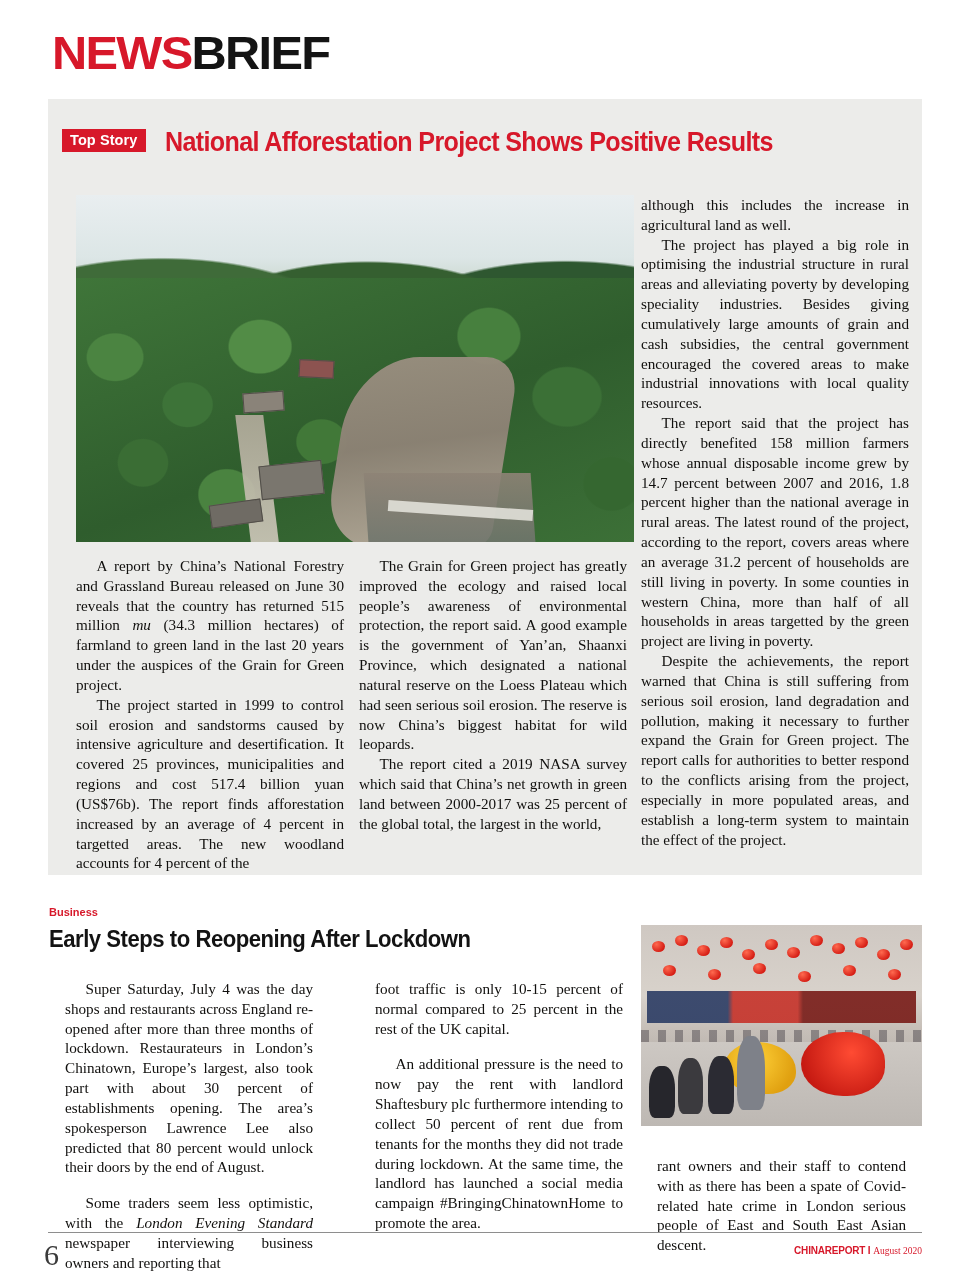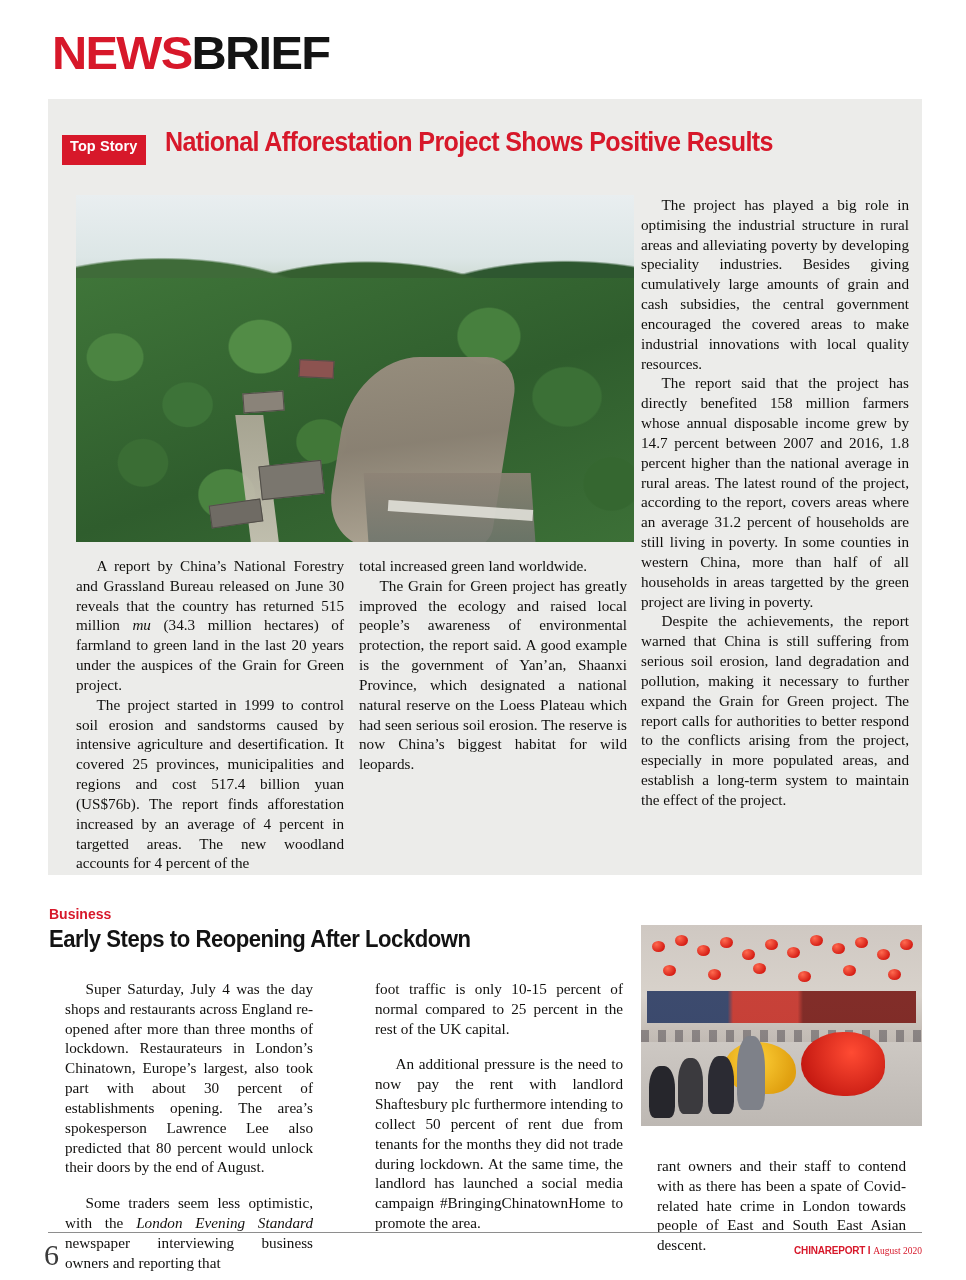--- a/index.html
+++ b/index.html
@@ -37,28 +37,28 @@
     left: 48px;
     top: 99px;
     width: 874px;
     height: 776px;
     background: #ececea;
   }
 
   .badge {
     position: absolute;
     left: 62px;
-    top: 135px;
+    top: 129px;
     background: #d7182a;
     color: #ffffff;
     font-family: "Liberation Sans", sans-serif;
     font-weight: bold;
     font-size: 14.5px;
     letter-spacing: 0.1px;
-    padding: 3px 8px 11px 8px;
+    padding: 3px 8px 4px 8px;
   }
 
   .top-headline {
     position: absolute;
     left: 165px;
     top: 128px;
     width: 760px;
     color: #d7182a;
     font-family: "Liberation Sans", sans-serif;
     font-weight: bold;
@@ -149,21 +149,21 @@
   #ts-col2 { left: 359px; top: 556px; width: 268px; }
   #ts-col3 { left: 641px; top: 195px; width: 268px; }
 
   
   .kicker {
     position: absolute;
     left: 49px; top: 906px;
     color: #d7182a;
     font-family: "Liberation Sans", sans-serif;
     font-weight: bold;
-    font-size: 14px;
+    font-size: 11px;
   }
   .biz-headline {
     position: absolute;
     left: 49px; top: 926px;
     color: #131313;
     font-family: "Liberation Sans", sans-serif;
     font-weight: bold;
     font-size: 23.5px;
     letter-spacing: -0.5px;
     transform: scaleX(0.94);
@@ -282,25 +282,26 @@
     <div class="hero-bldg hb4"></div>
   </div>
 </div>
 
 <div class="ts-col" id="ts-col1">
   <p><span>A report by China’s National Forestry and Grassland Bureau released on June 30 reveals that the country has returned 515 million </span><i>mu</i><span> (34.3 million hectares) of farmland to green land in the last 20 years under the auspices of the Grain for Green project.</span></p>
   <p>The project started in 1999 to control soil erosion and sandstorms caused by intensive agriculture and desertification. It covered 25 provinces, municipalities and regions and cost 517.4 billion yuan (US$76b). The report finds afforestation increased by an average of 4 percent in targetted areas. The new woodland accounts for 4 percent of the</p>
 </div>
 
 <div class="ts-col" id="ts-col2">
-  <p class="noindent">total increased green land worldwide.</p>
   <p>The Grain for Green project has greatly improved the ecology and raised local people’s awareness of environmental protection, the report said. A good example is the government of Yan’an, Shaanxi Province, which designated a national natural reserve on the Loess Plateau which had seen serious soil erosion. The reserve is now China’s biggest habitat for wild leopards.</p>
+  <p>The report cited a 2019 NASA survey which said that China’s net growth in green land between 2000-2017 was 25 percent of the global total, the largest in the world,</p>
 </div>
 
 <div class="ts-col" id="ts-col3">
+  <p class="noindent">although this includes the increase in agricultural land as well.</p>
   <p>The project has played a big role in optimising the industrial structure in rural areas and alleviating poverty by developing speciality industries. Besides giving cumulatively large amounts of grain and cash subsidies, the central government encouraged the covered areas to make industrial innovations with local quality resources.</p>
   <p>The report said that the project has directly benefited 158 million farmers whose annual disposable income grew by 14.7 percent between 2007 and 2016, 1.8 percent higher than the national average in rural areas. The latest round of the project, according to the report, covers areas where an average 31.2 percent of households are still living in poverty. In some counties in western China, more than half of all households in areas targetted by the green project are living in poverty.</p>
   <p>Despite the achievements, the report warned that China is still suffering from serious soil erosion, land degradation and pollution, making it necessary to further expand the Grain for Green project. The report calls for authorities to better respond to the conflicts arising from the project, especially in more populated areas, and establish a long-term system to maintain the effect of the project.</p>
 </div>
 
 <div class="kicker">Business</div>
 <div class="biz-headline">Early Steps to Reopening After Lockdown</div>
 
 <div class="china-photo">
   <div class="cp-bldg"></div>
@@ -337,21 +338,21 @@
   <p>Super Saturday, July 4 was the day shops and restaurants across England re-opened after more than three months of lockdown. Restaurateurs in London’s Chinatown, Europe’s largest, also took part with about 30 percent of establishments opening. The area’s spokesperson Lawrence Lee also predicted that 80 percent would unlock their doors by the end of August.</p>
   <p><span>Some traders seem less optimistic, with the </span><i>London Evening Standard</i><span> newspaper interviewing business owners and reporting that</span></p>
 </div>
 
 <div class="biz-col" id="bz-col2">
   <p class="noindent">foot traffic is only 10-15 percent of normal compared to 25 percent in the rest of the UK capital.</p>
   <p>An additional pressure is the need to now pay the rent with landlord Shaftesbury plc furthermore intending to collect 50 percent of rent due from tenants for the months they did not trade during lockdown. At the same time, the landlord has launched a social media campaign #BringingChinatownHome to promote the area.</p>
 </div>
 
 <div class="biz-col" id="bz-col3">
-  <p class="noindent">rant owners and their staff to contend with as there has been a spate of Covid-related hate crime in London towards people of East and South East Asian descent.</p>
+  <p class="noindent">rant owners and their staff to contend with as there has been a spate of Covid-related hate crime in London serious people of East and South East Asian descent.</p>
 </div>
 
 <div class="footer-rule"></div>
 <div class="page-num">6</div>
 <div class="footer-right">
   <span class="brandname">CHINAREPORT I</span>
   <span class="issue">August 2020</span>
 </div>
 
 </body></html>

